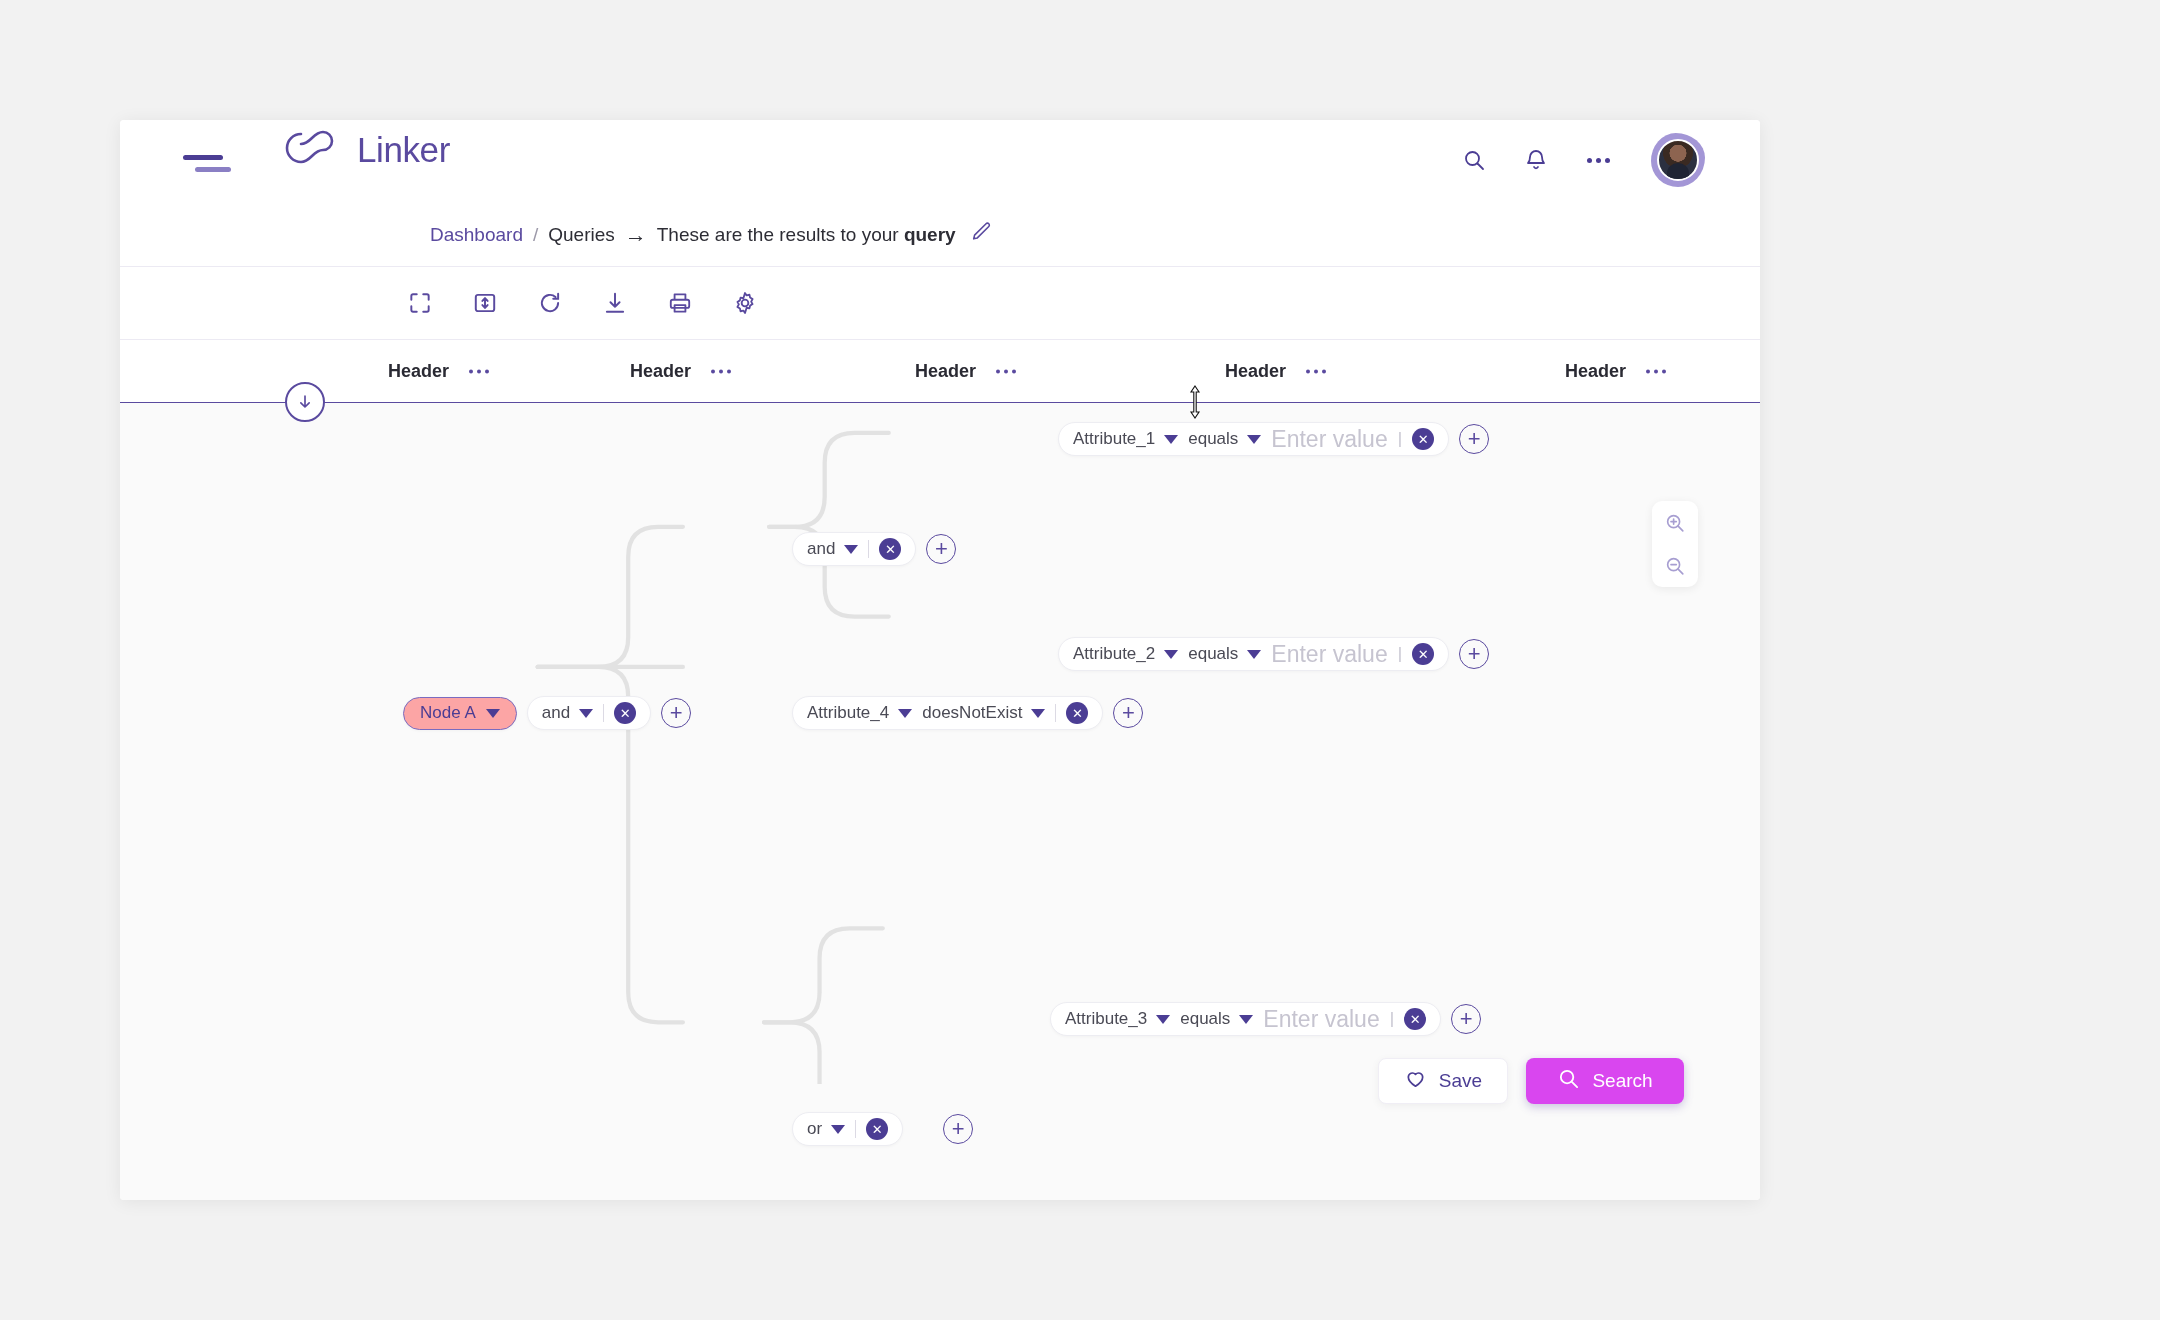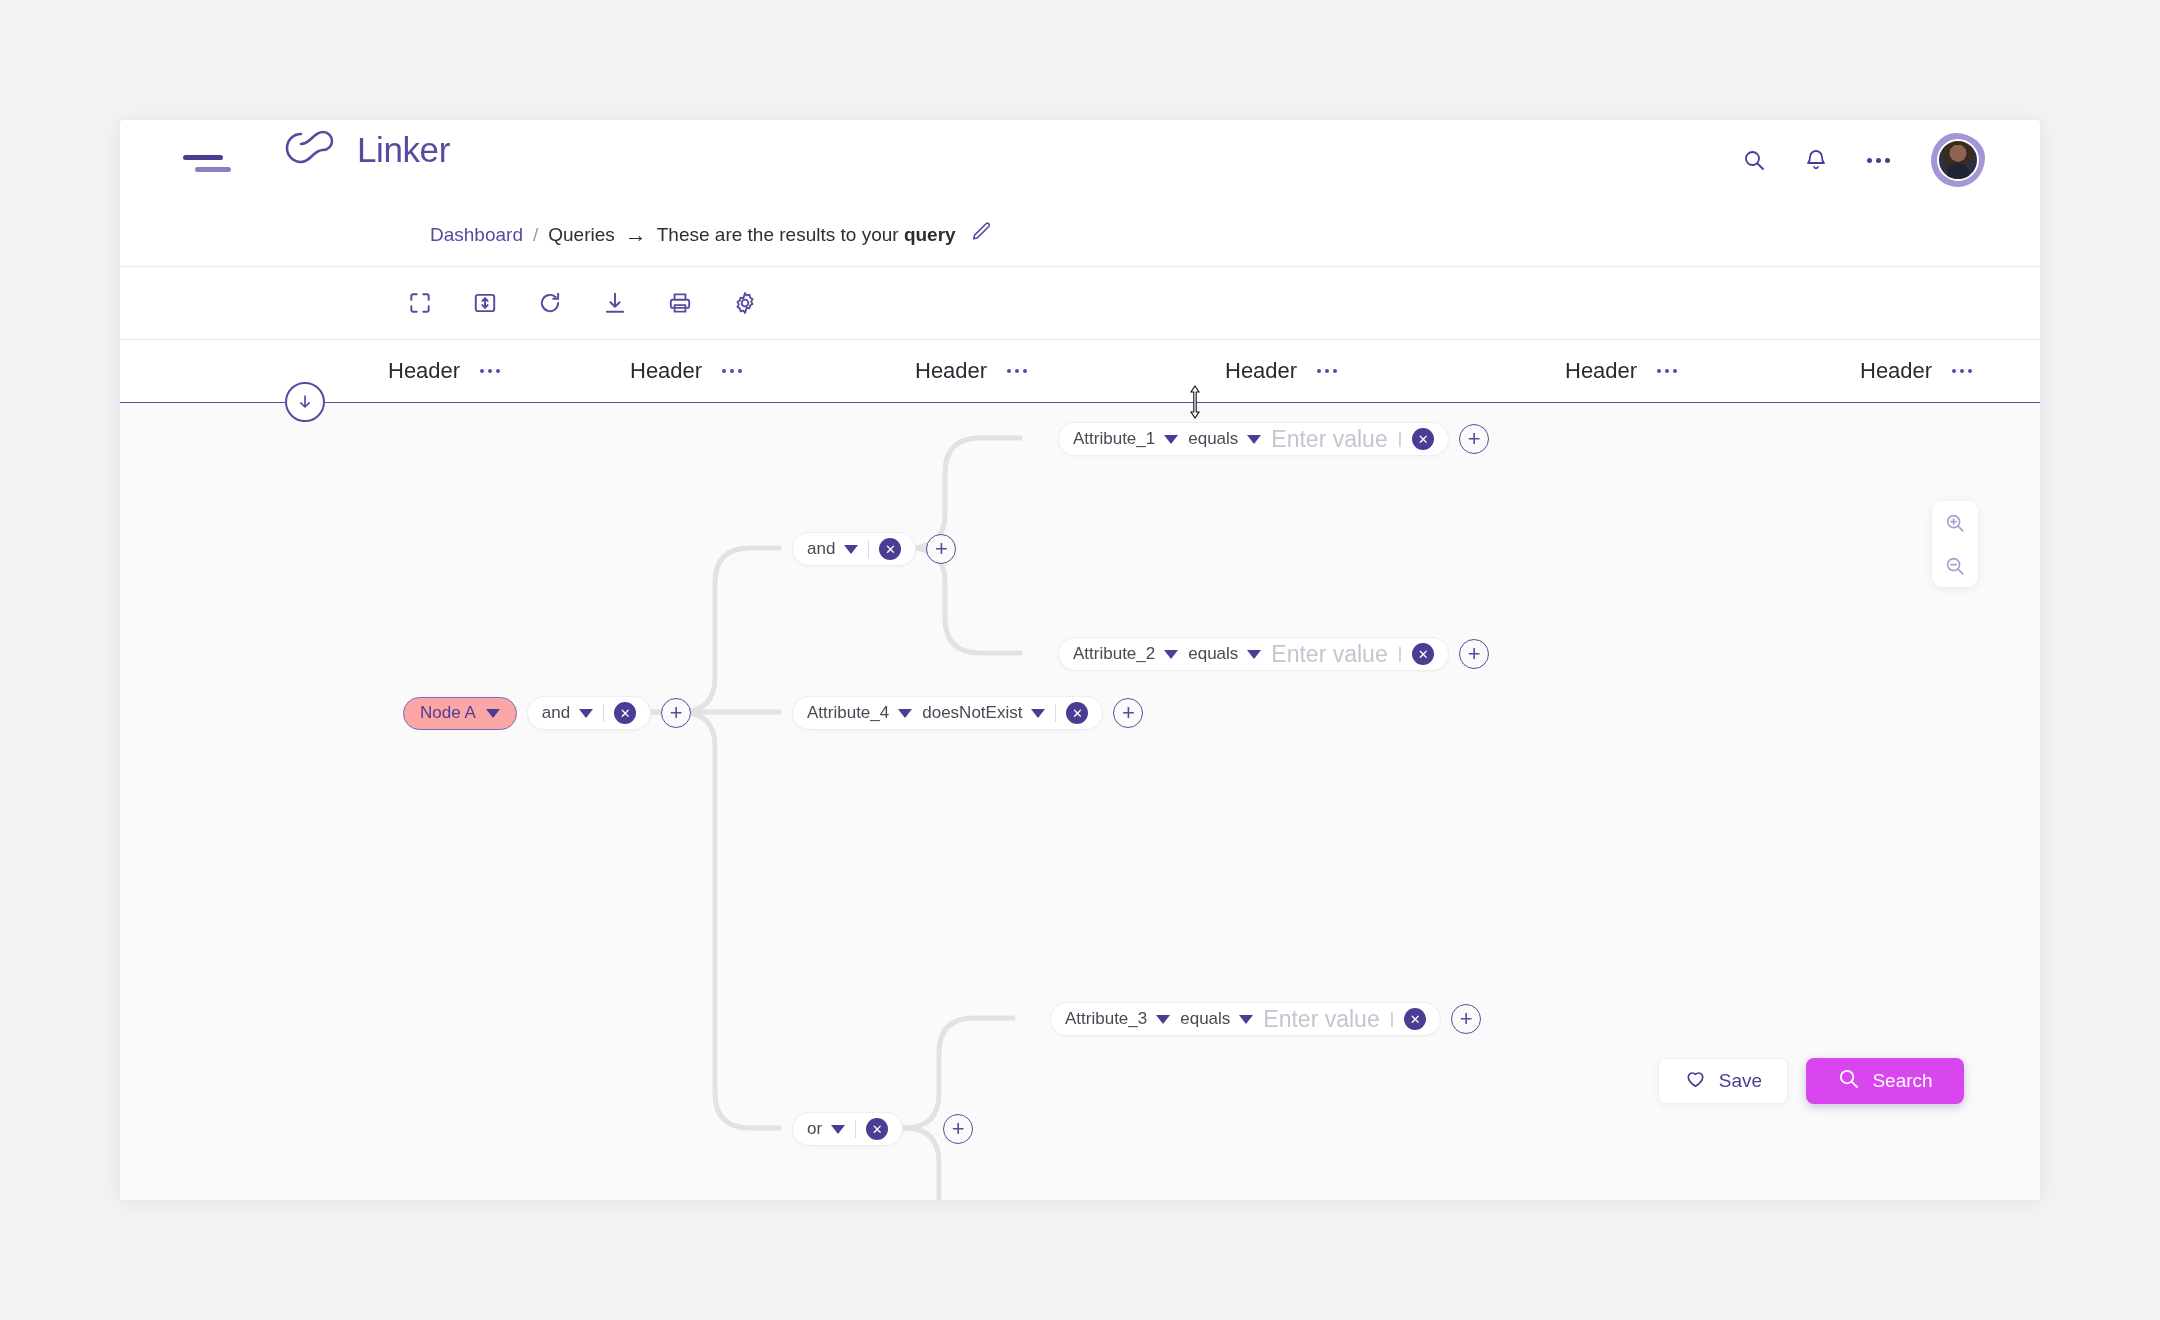--- a/index.html
+++ b/index.html
@@ -5,21 +5,21 @@
   * { box-sizing: border-box; margin: 0; padding: 0; }
   html, body {
     width: 2160px; height: 1320px;
     background: #f2f2f2;
     font-family: "Liberation Sans", sans-serif;
     overflow: hidden;
   }
   .app-window {
     position: absolute;
     left: 120px; top: 120px;
-    width: 1920px; height: 1080px;
+    width: 1640px; height: 1080px;
     background: #ffffff;
     border-radius: 4px;
     box-shadow: 0 2px 18px rgba(0,0,0,0.07);
     overflow: hidden;
   }
 
   
   .topbar {
     position: relative;
     height: 82px;
@@ -112,21 +112,21 @@
     display:flex; align-items:center; padding-left: 283px; gap: 31px;
   }
   .tool { width: 34px; height:34px; display:flex; align-items:center; justify-content:center; cursor:pointer; color:#5a4a9f; }
 
   
   .colheaders {
     position:relative; height: 62px; background:#fff;
     display:flex; align-items:center;
   }
   .colhead { position:absolute; display:flex; align-items:center; gap: 20px; top: 50%; transform: translateY(-50%); }
-  .colhead .h { font-size: 22px; font-weight: 400; color:#2a2a33; }
+  .colhead .h { font-size: 18px; font-weight: 700; color:#2a2a33; }
   .colhead .m { display:flex; gap:4px; cursor:pointer; }
   .colhead .m i { width:4px;height:4px;border-radius:50%;background:#5a4a9f;display:block; }
 
   .divider-line {
     position:absolute; left:0; right:0; top: 430px; height: 3px; background:#5a4a9f;
   }
   .divider-handle {
     position:absolute; left: 185px; top: 430px; transform: translate(-50%,-50%);
     width: 40px; height: 40px; border-radius: 50%;
     background:#fff; border: 2px solid #5a4a9f;

